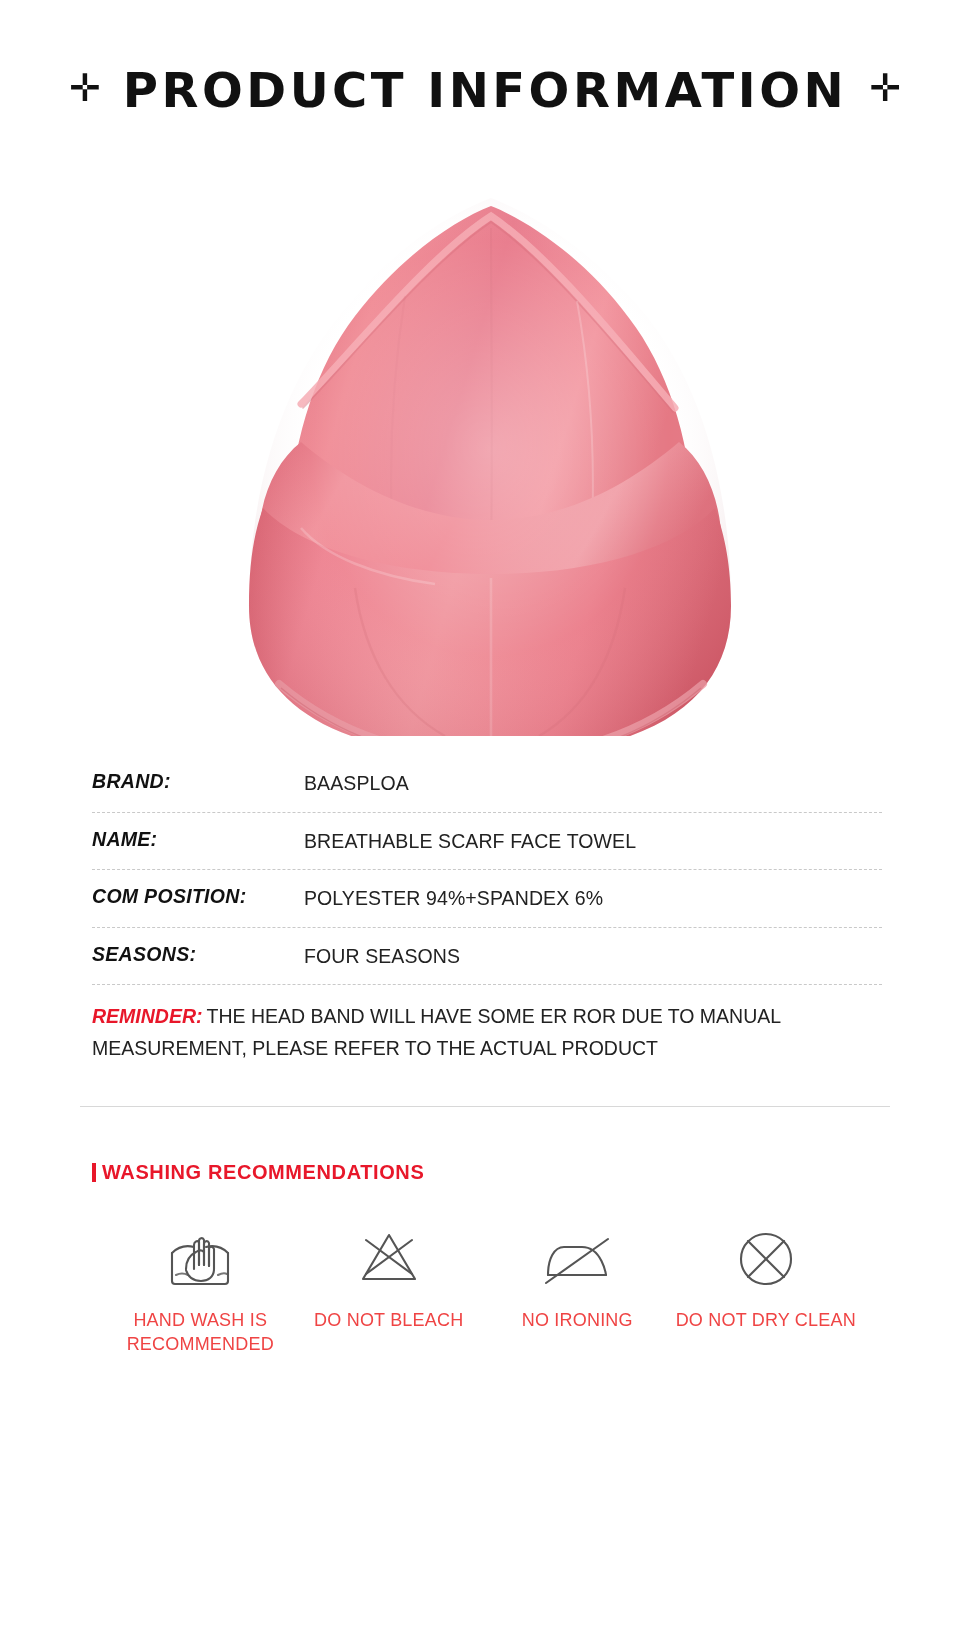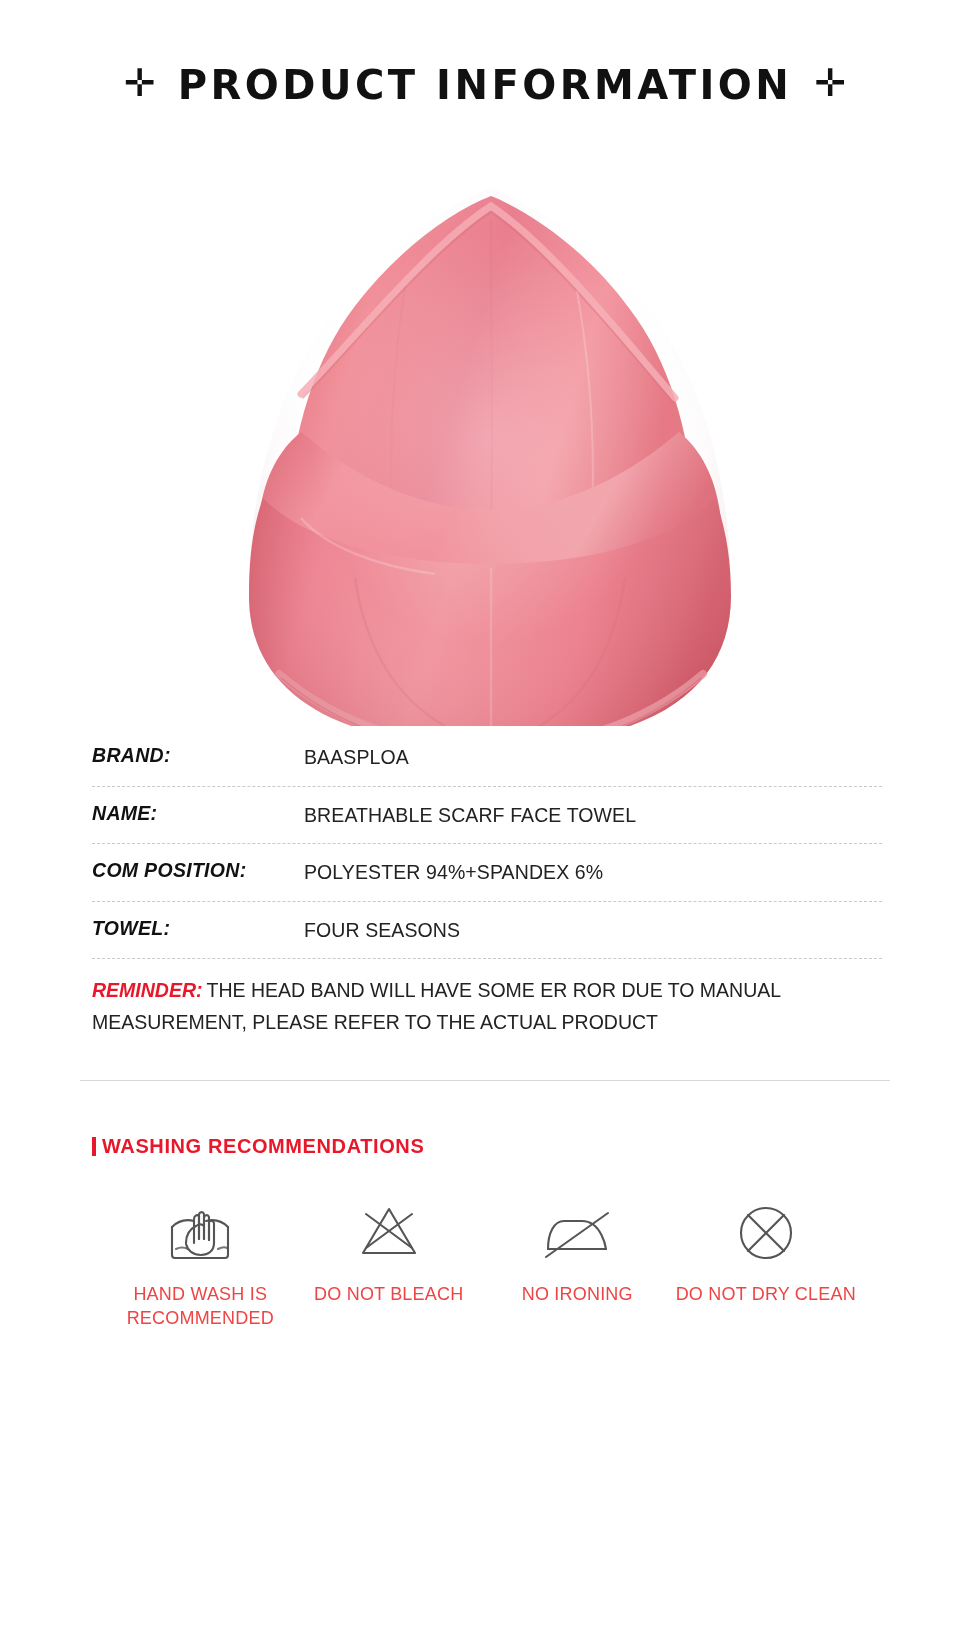--- a/index.html
+++ b/index.html
@@ -20,21 +20,21 @@
 
   
   .header {
     display: flex;
     align-items: center;
     justify-content: center;
     gap: 22px;
     padding-top: 62px;
   }
   .header-title {
-    font-size: 40px;
+    font-size: 48px;
     font-weight: 700;
     letter-spacing: 3.5px;
     color: #111;
     font-family: "DejaVu Sans", sans-serif;
   }
   .plus {
     font-size: 38px;
     font-weight: 400;
     color: #111;
     line-height: 1;
@@ -55,21 +55,21 @@
     left: 50%;
     top: 0;
     transform: translateX(-50%);
     width: 560px;
     height: 600px;
   }
   .scarf-svg { display: block; width: 100%; height: 100%; }
 
   
   .specs {
-    margin: 0 auto;
+    margin: 16px auto;
     width: 794px;
     padding-left: 4px;
   }
   .spec-row {
     display: flex;
     align-items: flex-start;
     border-bottom: 1px dashed #c9c9c9;
     padding: 13px 0 12px 0;
     min-height: 46px;
   }
@@ -242,21 +242,21 @@
     </div>
 
 
     <div class="spec-row">
       <div class="spec-label">COM POSITION:</div>
       <div class="spec-value">POLYESTER 94%+SPANDEX 6%</div>
     </div>
 
 
     <div class="spec-row">
-      <div class="spec-label">TOWEL:</div>
+      <div class="spec-label">SEASONS:</div>
       <div class="spec-value">FOUR SEASONS</div>
     </div>
   </div>
 
   <div class="reminder">
     <span class="r-label">REMINDER:</span><span>THE HEAD BAND WILL HAVE SOME ER ROR DUE TO MANUAL MEASUREMENT, PLEASE REFER TO THE ACTUAL PRODUCT</span>
   </div>
 
   <div class="divider"></div>
 

